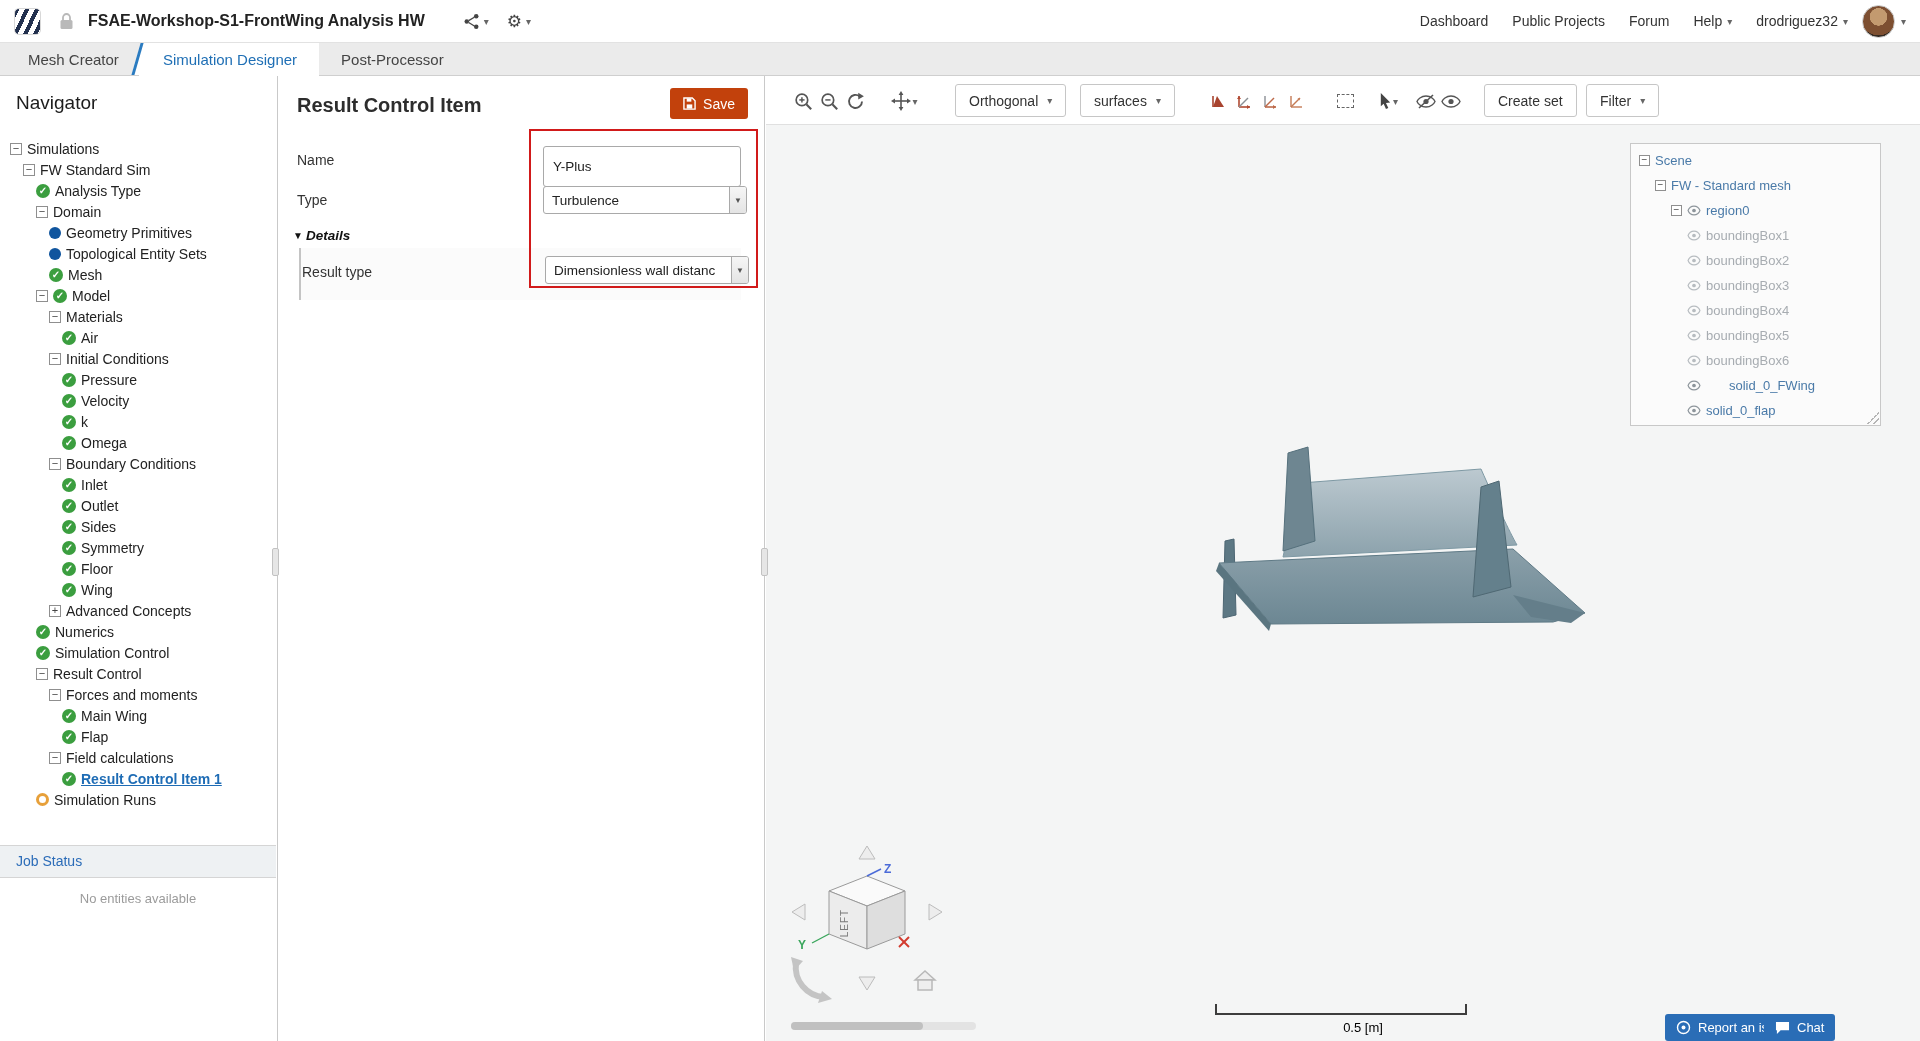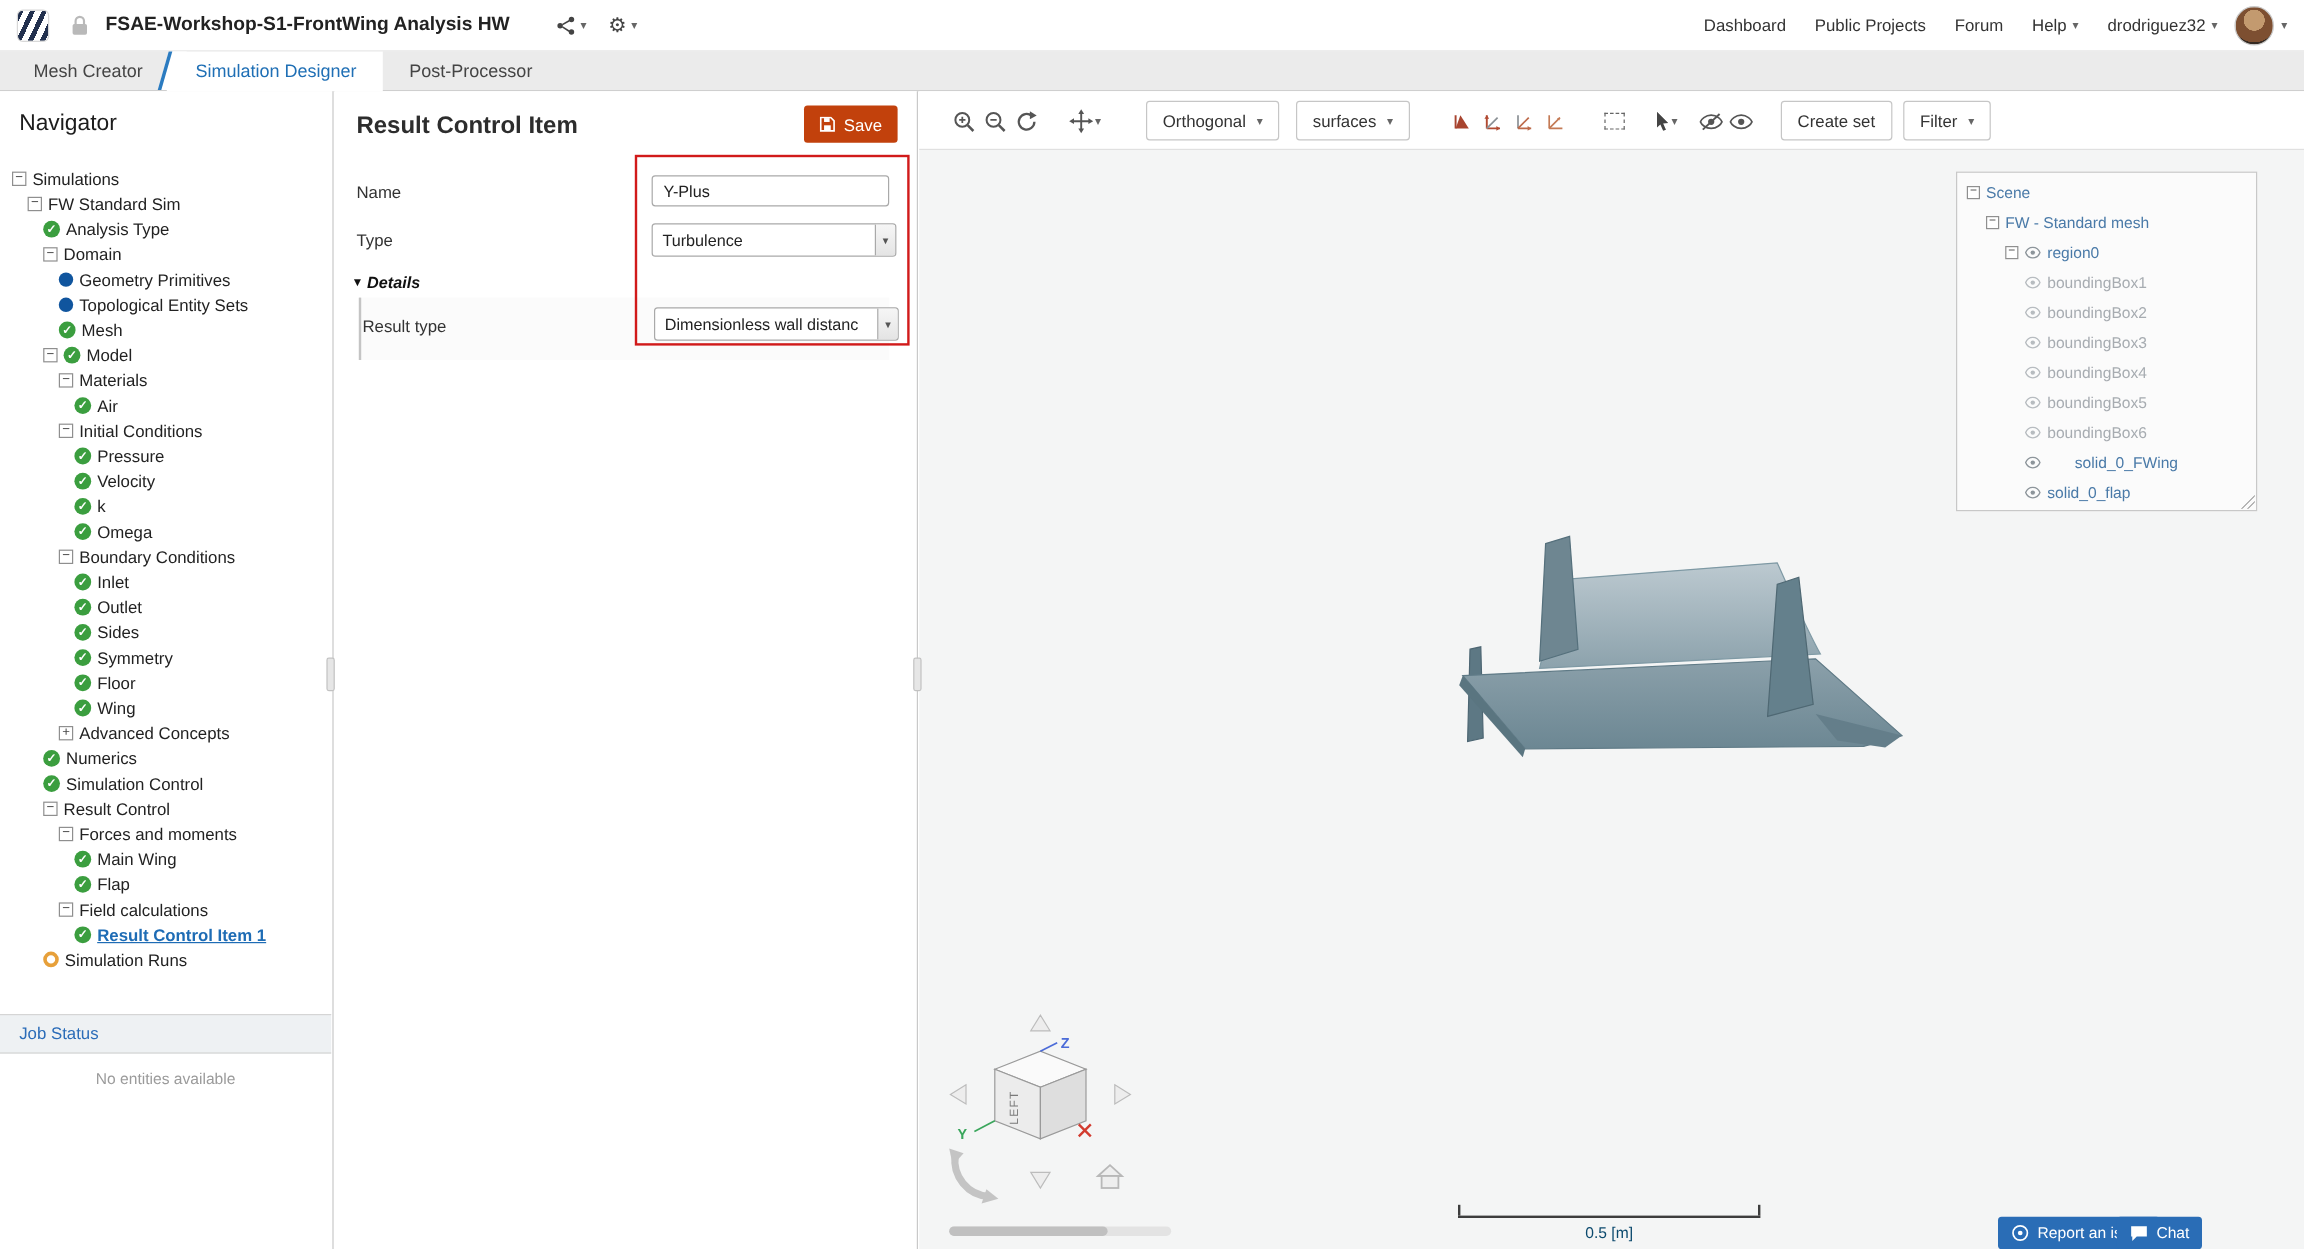--- a/index.html
+++ b/index.html
@@ -53,21 +53,21 @@
   .job-empty { position:absolute; left:0; top:815px; right:1px; text-align:center;
                font-size:13px; color:#9b9b9b; }
   
   .panel { position:absolute; left:279px; top:76px; width:486px; height:965px; background:#fff;
            border-right:1px solid #c9c9c9; }
   .panel-title { position:absolute; left:18px; top:18px; font-size:20px; font-weight:600; color:#2d2d2d; }
   .save-btn { position:absolute; right:16px; top:12px; height:31px; padding:0 13px; border:none;
               background:#c2410c; color:#fff; border-radius:3px; display:flex; align-items:center;
               gap:7px; font-size:14px; cursor:pointer; font-family:inherit; }
   .frm-label { position:absolute; left:18px; font-size:14px; color:#333; }
-  .txt-input { position:absolute; left:264px; width:198px; height:26px; border:1px solid #a9a9a9;
+  .txt-input { position:absolute; left:264px; width:198px; height:41px; border:1px solid #a9a9a9;
                border-radius:3px; font-size:13.5px; padding:0 9px; color:#222; background:#fff;
                font-family:inherit; }
   .select { position:absolute; left:264px; width:204px; height:28px; border:1px solid #a9a9a9;
             border-radius:3px; background:#fff; display:flex; align-items:center; overflow:hidden; cursor:pointer; }
   .sel-text { flex:1; font-size:13.5px; padding:0 8px; color:#222; white-space:nowrap; overflow:hidden; }
   .sel-arrow { width:17px; align-self:stretch; border-left:1px solid #a9a9a9;
                background:linear-gradient(#f6f6f6,#e4e4e4); display:flex; align-items:center;
                justify-content:center; font-size:8px; color:#555; flex:none; }
   .details-head { position:absolute; left:14px; top:152px; font-size:13.5px; color:#111;
                   display:flex; align-items:center; gap:3px; cursor:pointer; }
@@ -102,22 +102,22 @@
   .s-row.dim .eye { color:#b7bcc0; }
   .st-resize { position:absolute; right:1px; bottom:1px; width:12px; height:12px;
                background:linear-gradient(135deg, transparent 0 50%, #b5b5b5 50% 58%, transparent 58% 72%, #b5b5b5 72% 80%, transparent 80%); }
   
   .model { position:absolute; left:447px; top:369px; }
   .orient { position:absolute; left:16px; top:755px; }
   .scalebar { position:absolute; left:449px; top:930px; width:252px; height:9px;
               border-bottom:2px solid #3d3d3d; }
   .scalebar::before, .scalebar::after { content:""; position:absolute; bottom:0; width:2px; height:9px; background:#3d3d3d; }
   .scalebar::before { left:0; } .scalebar::after { right:0; }
-  .scale-label { position:absolute; left:449px; top:944px; width:252px; text-align:center;
-                 font-size:13px; color:#0c4a6e; }
+  .scale-label { position:absolute; left:471px; top:944px; width:252px; text-align:center;
+                 font-size:13px; color:#000000; }
   .hscroll { position:absolute; left:25px; top:946px; width:185px; height:8px; background:#e3e3e3;
              border-radius:4px; cursor:pointer; }
   .hscroll-thumb { width:132px; height:8px; background:#c0c0c0; border-radius:4px; }
   .foot-btn { position:absolute; top:938px; height:27px; display:inline-flex; align-items:center;
               gap:7px; padding:0 11px; background:#2a6db6; color:#fff; border:none; border-radius:3px;
               font-size:13px; cursor:pointer; font-family:inherit; }
   .foot-btn.report { left:899px; }
   .foot-btn.chat { left:998px; }
 </style>
 </head>

